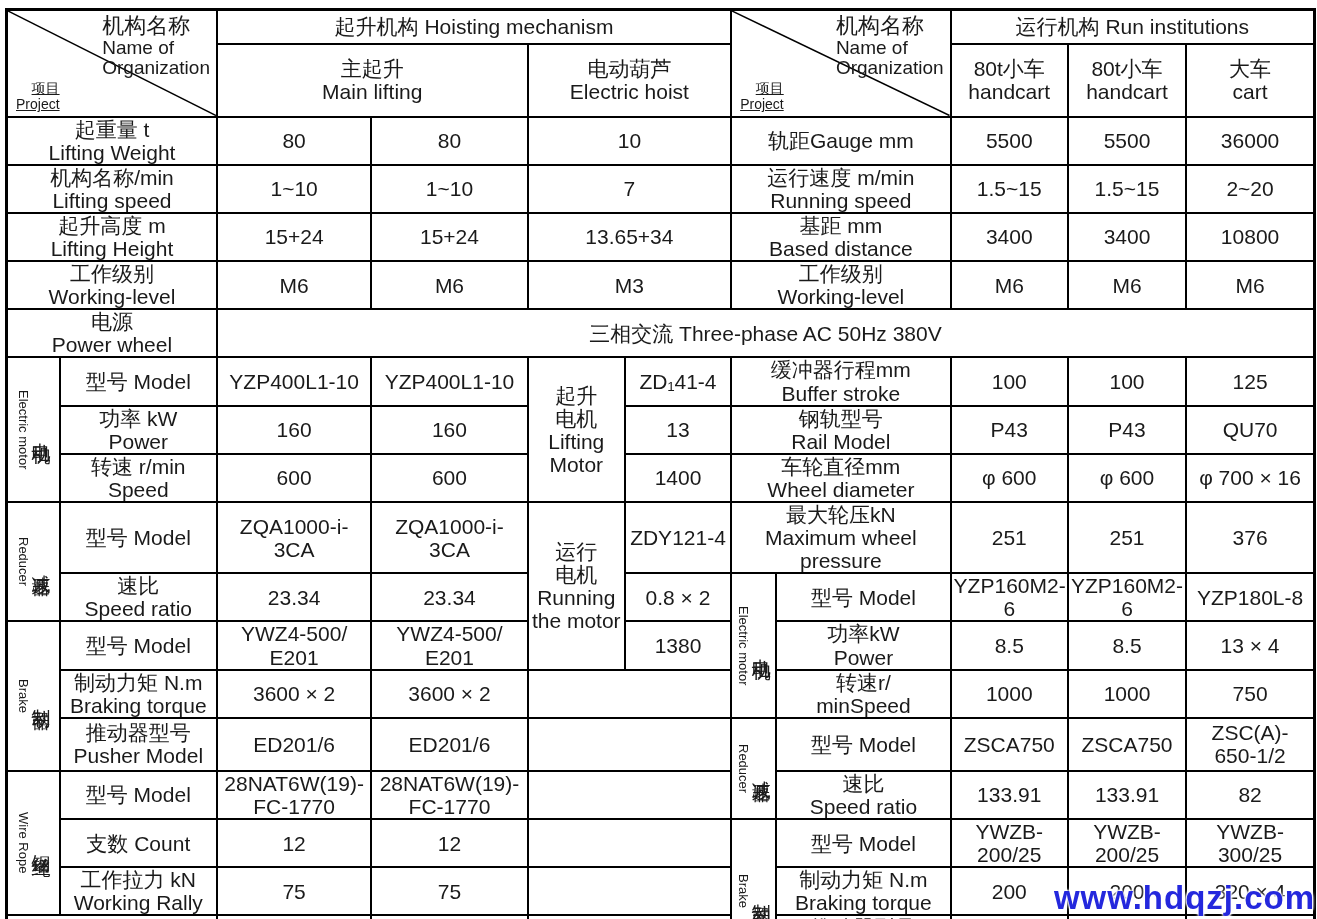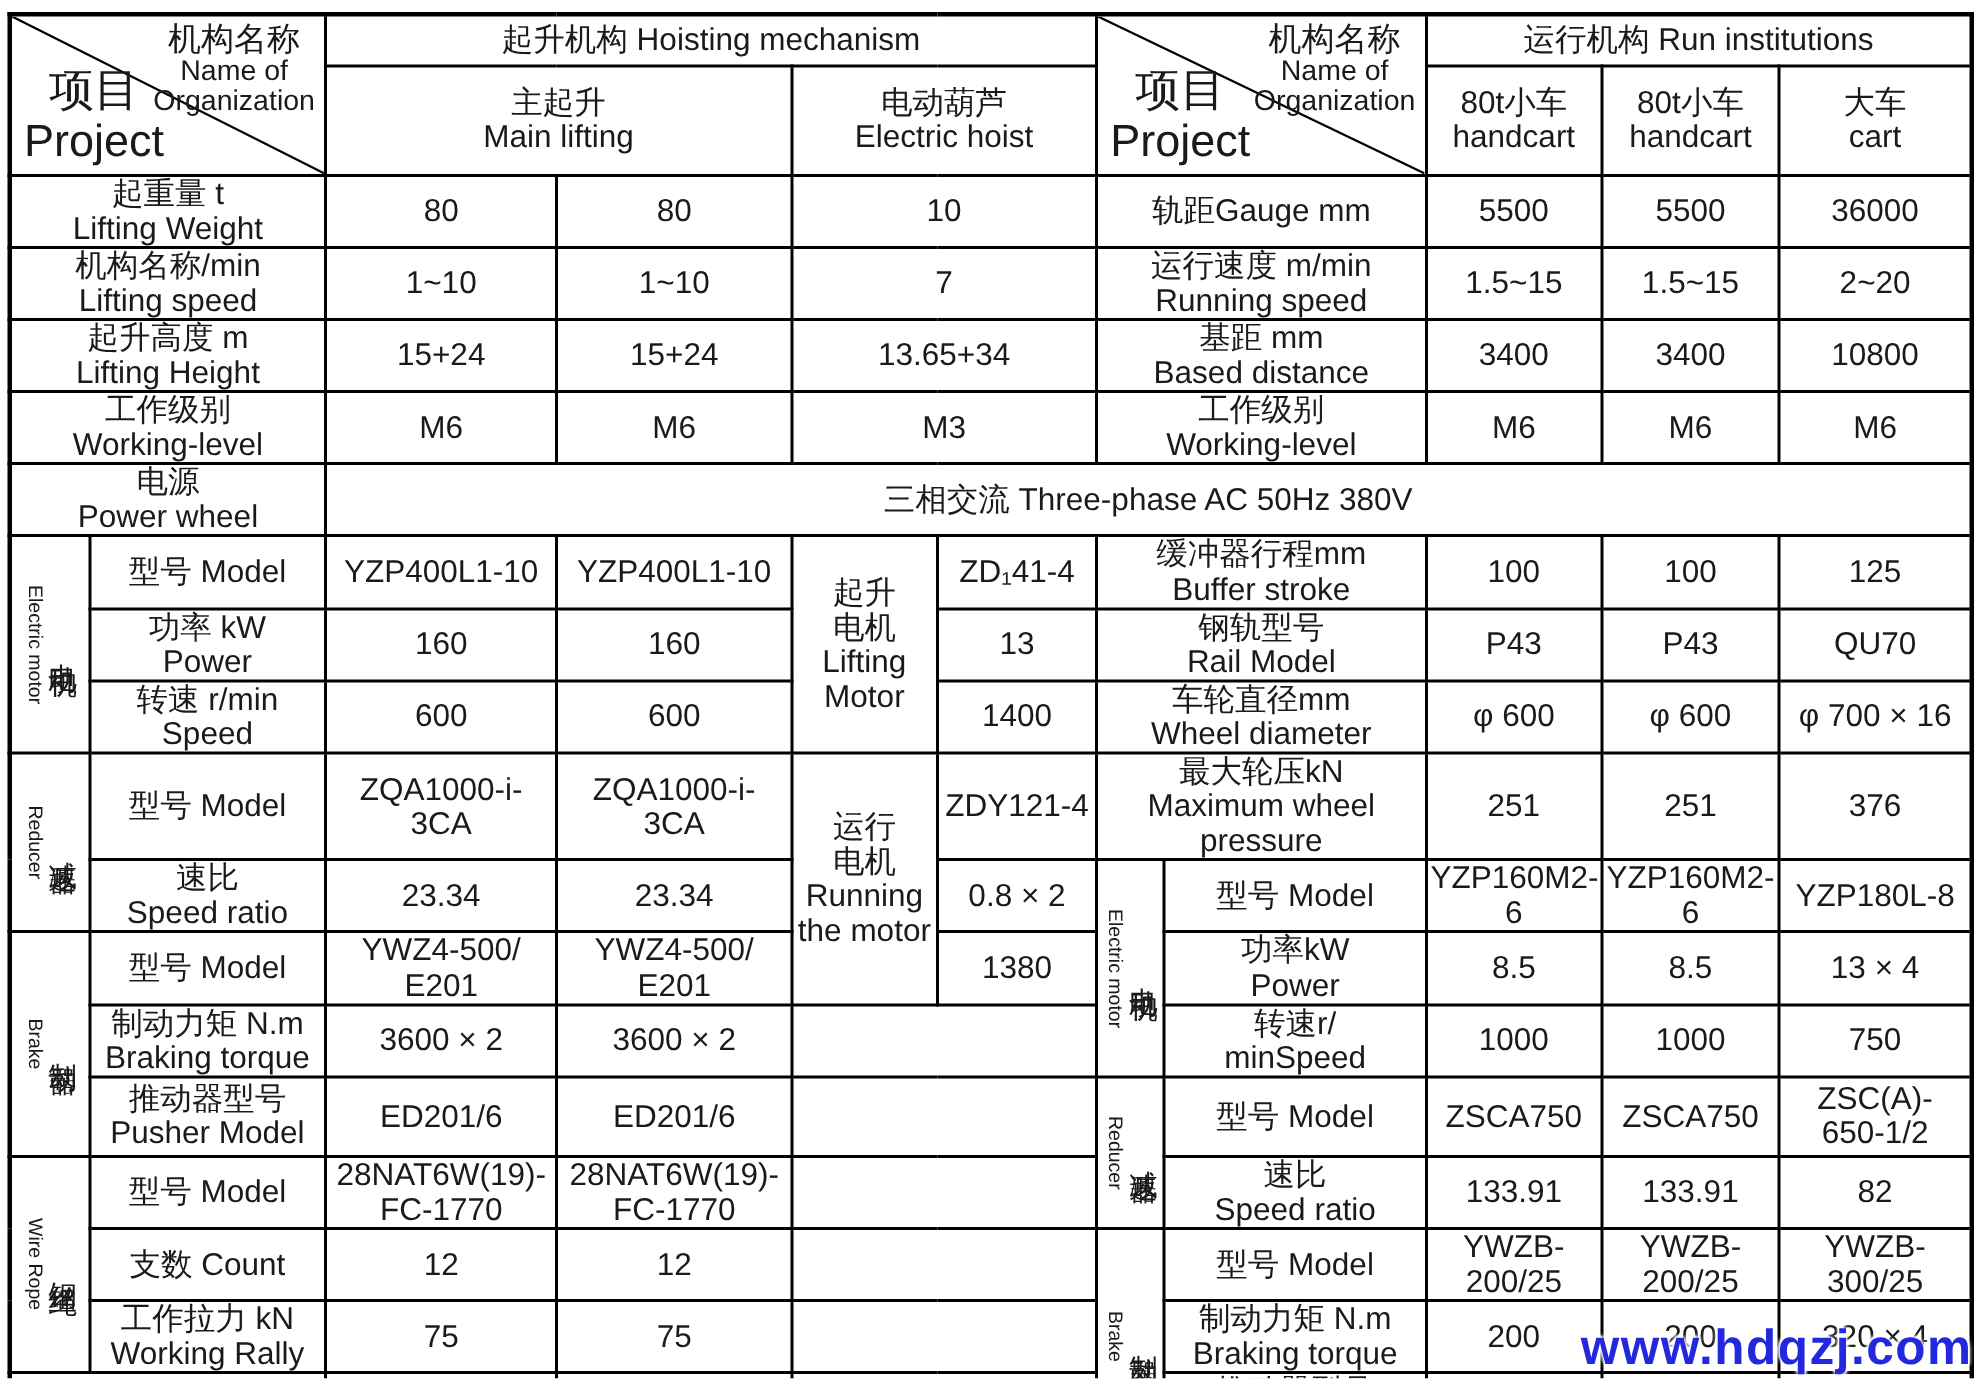--- a/index.html
+++ b/index.html
@@ -9,24 +9,24 @@
   table.spec td{border:2px solid #000;text-align:center;vertical-align:middle;
                 padding:0 2px;white-space:pre-line;line-height:1.1;font-size:21px;overflow:hidden;}
   table.spec{border:3px solid #000;}
   td.lab{font-size:20px;}
   td.title{font-size:22px;}
   td.hdr{font-size:21px;}
   td.sm{font-size:17px;}
   td.md{font-size:18px;}
   td.diag{position:relative;padding:0;}
   td.diag svg{position:absolute;left:0;top:0;width:100%;height:100%;}
-  .diag-tr{position:absolute;top:3px;right:6px;text-align:center;}
+  .diag-tr{position:absolute;top:3px;right:6px;text-align:left;}
   .diag-tr .zh{display:block;font-size:22px;line-height:1.1;}
   .diag-tr .en{display:block;font-size:19px;line-height:1.05;white-space:pre-line;}
-  .diag-bl{position:absolute;bottom:3px;left:8px;text-align:center;font-size:30px;line-height:1.15;white-space:pre-line;}
+  .diag-bl{position:absolute;bottom:3px;left:8px;text-align:right;font-size:14px;line-height:1.15;white-space:pre-line;text-decoration:underline;}
   td.grp{padding:0;}
   .gen{display:inline-block;writing-mode:vertical-lr;font-size:13px;letter-spacing:0px;vertical-align:middle;}
   .gzh{display:inline-block;writing-mode:vertical-lr;font-size:19px;letter-spacing:2px;vertical-align:middle;}
   td.mlab{font-size:20px;line-height:1.15;}
   #watermark{position:absolute;right:2px;bottom:2px;font-size:33px;font-weight:bold;letter-spacing:1px;
              text-shadow:0 0 2px #fff,0 0 4px #fff,1px 1px 2px #fff,-1px -1px 2px #fff;z-index:5;margin-left:33px;}
 </style>
 </head>
 <body>
 

